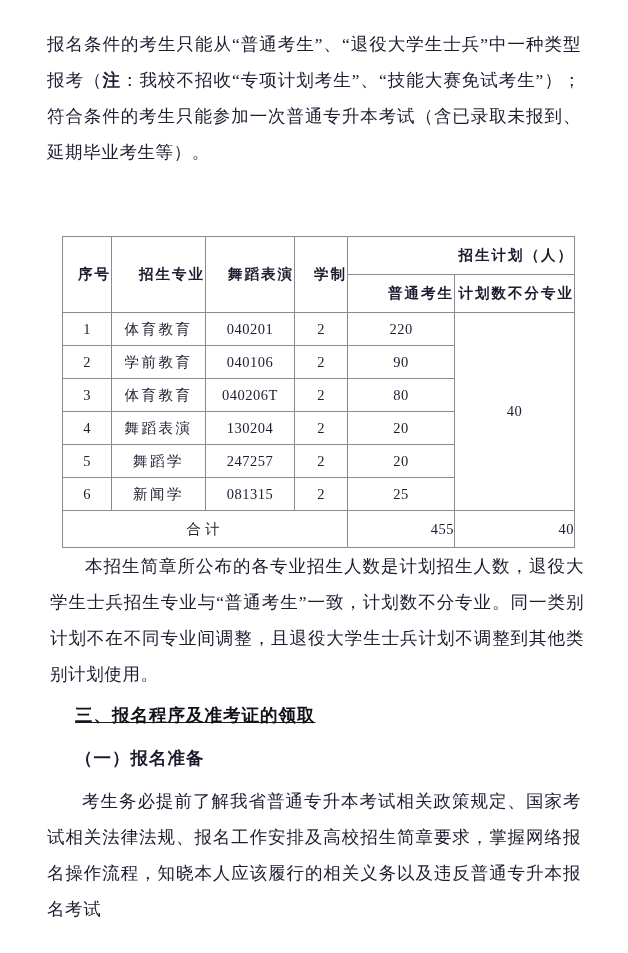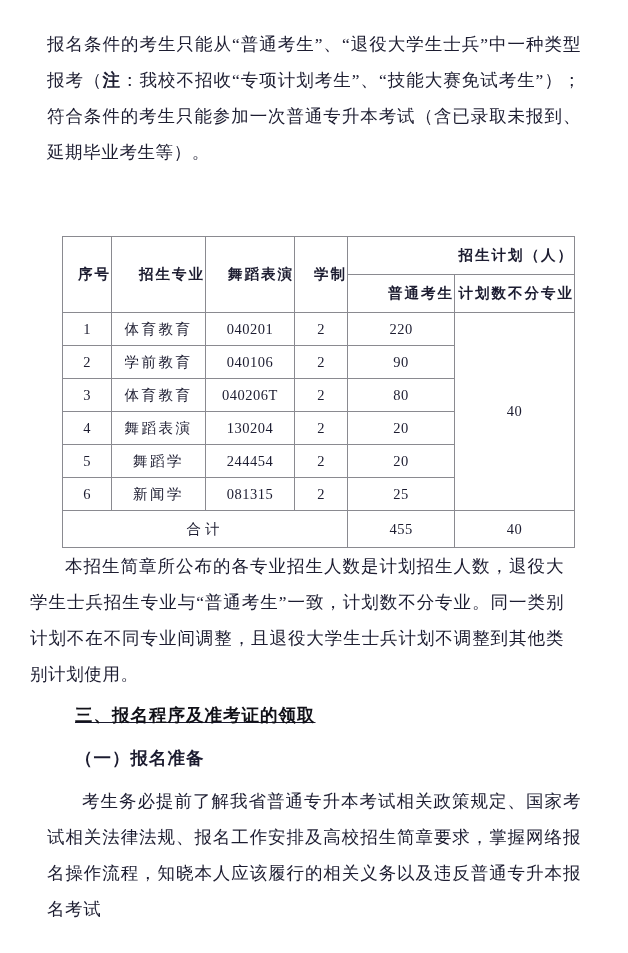--- a/index.html
+++ b/index.html
@@ -62,21 +62,21 @@
     margin: 0;
     padding-left: 28px;
   }
 
   
   .blk { position: absolute; }
 
   #intro-para    { left: 47px; top: 26px;  width: 534px; }
   #plan-heading  { left: 47px; top: 186px; width: 534px; }
   #plan-table-wrap { left: 62px; top: 236px; width: 512px; }
-  #plan-note     { left: 30px; top: 548px; width: 534px; }
+  #plan-note     { left: 50px; top: 548px; width: 534px; }
   #proc-heading  { left: 47px; top: 697px; width: 534px; text-decoration: underline; }
   #prep-subheading { left: 47px; top: 740px; width: 534px; }
   #prep-para     { left: 47px; top: 783px; width: 534px; }
 
   
   table.plan {
     border-collapse: collapse;
     width: 512px;
     table-layout: fixed;
     font-family: "Liberation Serif", "DejaVu Serif", serif;
@@ -98,21 +98,21 @@
   }
   table.plan thead th { height: 37px; }
   table.plan thead th.tall { height: 74px; margin-top: 20px; }
   table.plan tbody td { height: 32px; }
   table.plan tbody td.numcell {
     font-family: "Liberation Serif", "DejaVu Serif", serif;
     letter-spacing: 0.5px;
   }
   table.plan tbody td.major { letter-spacing: 2.5px; }
   table.plan tfoot td { height: 36px; letter-spacing: 4px; margin-left: 48px; }
-  table.plan tfoot td.numcell { letter-spacing: 0.5px; }
+  table.plan tfoot td.numcell { letter-spacing: 0.5px; text-align: right; }
 
   
   col.c-seq    { width: 49px;  }
   col.c-major  { width: 94px;  }
   col.c-code   { width: 89px;  }
   col.c-len    { width: 53px;  }
   col.c-normal { width: 107px; }
   col.c-vet    { width: 120px; }
 </style>
 </head>
@@ -174,21 +174,21 @@
         <tr>
           <td class="numcell">4</td>
           <td class="major">舞蹈表演</td>
           <td class="numcell">130204</td>
           <td class="numcell">2</td>
           <td class="numcell">20</td>
         </tr>
         <tr>
           <td class="numcell">5</td>
           <td class="major">舞蹈学</td>
-          <td class="numcell">244454</td>
+          <td class="numcell">247257</td>
           <td class="numcell">2</td>
           <td class="numcell">20</td>
         </tr>
         <tr>
           <td class="numcell">6</td>
           <td class="major">新闻学</td>
           <td class="numcell">081315</td>
           <td class="numcell">2</td>
           <td class="numcell">25</td>
         </tr>

